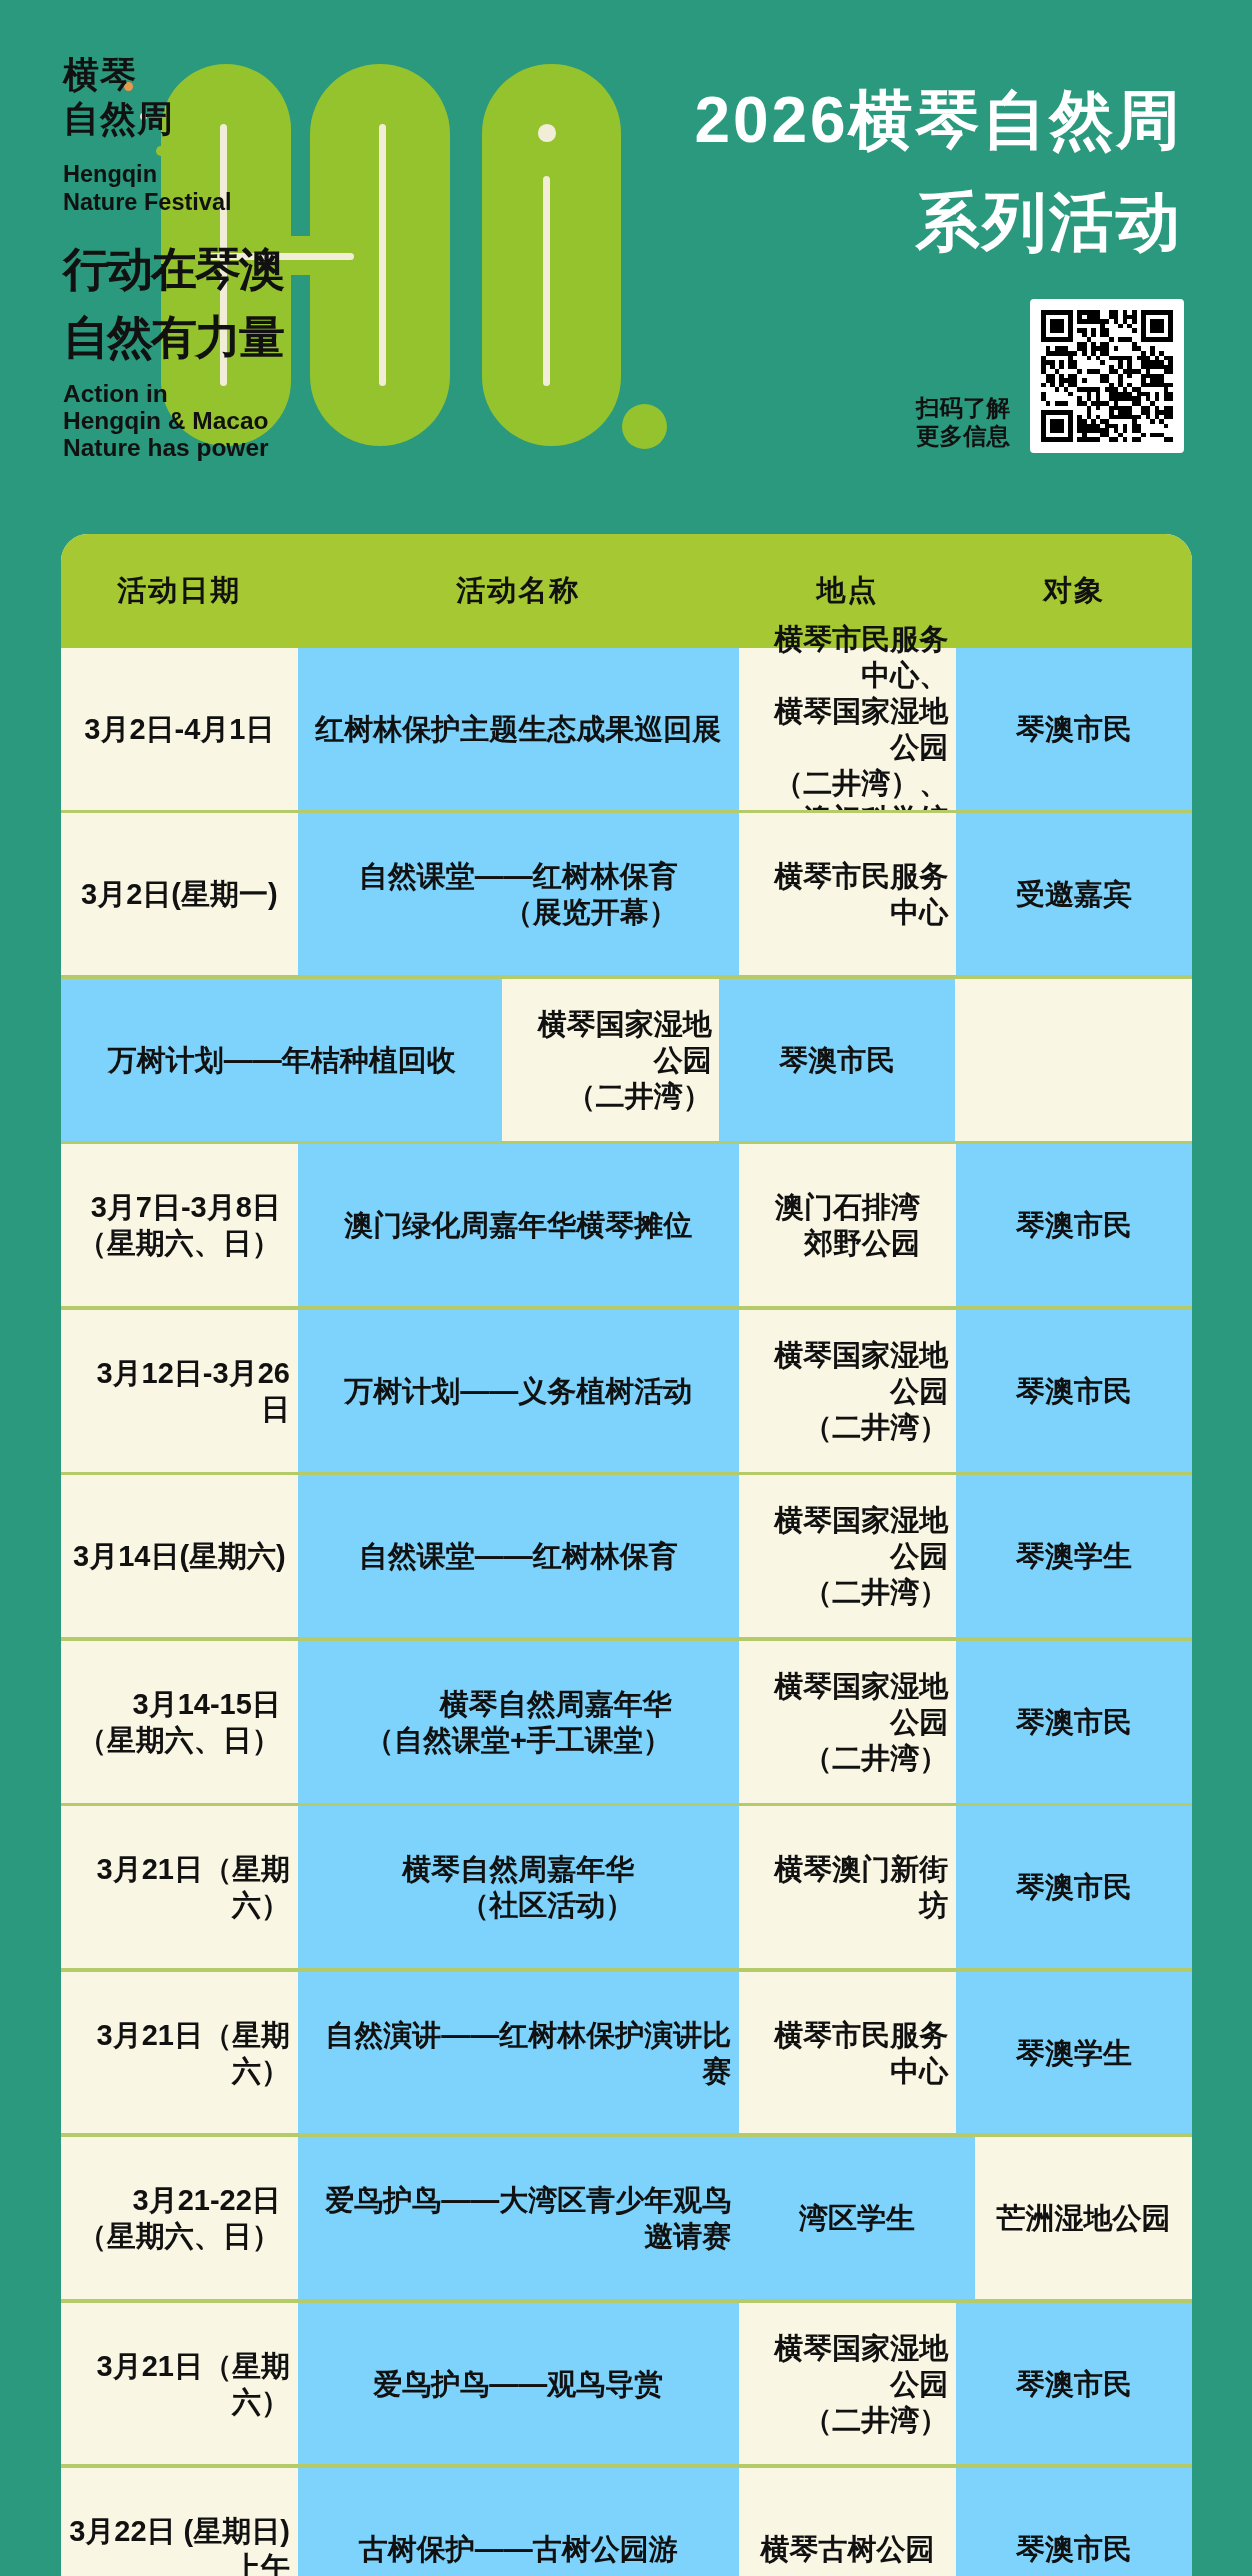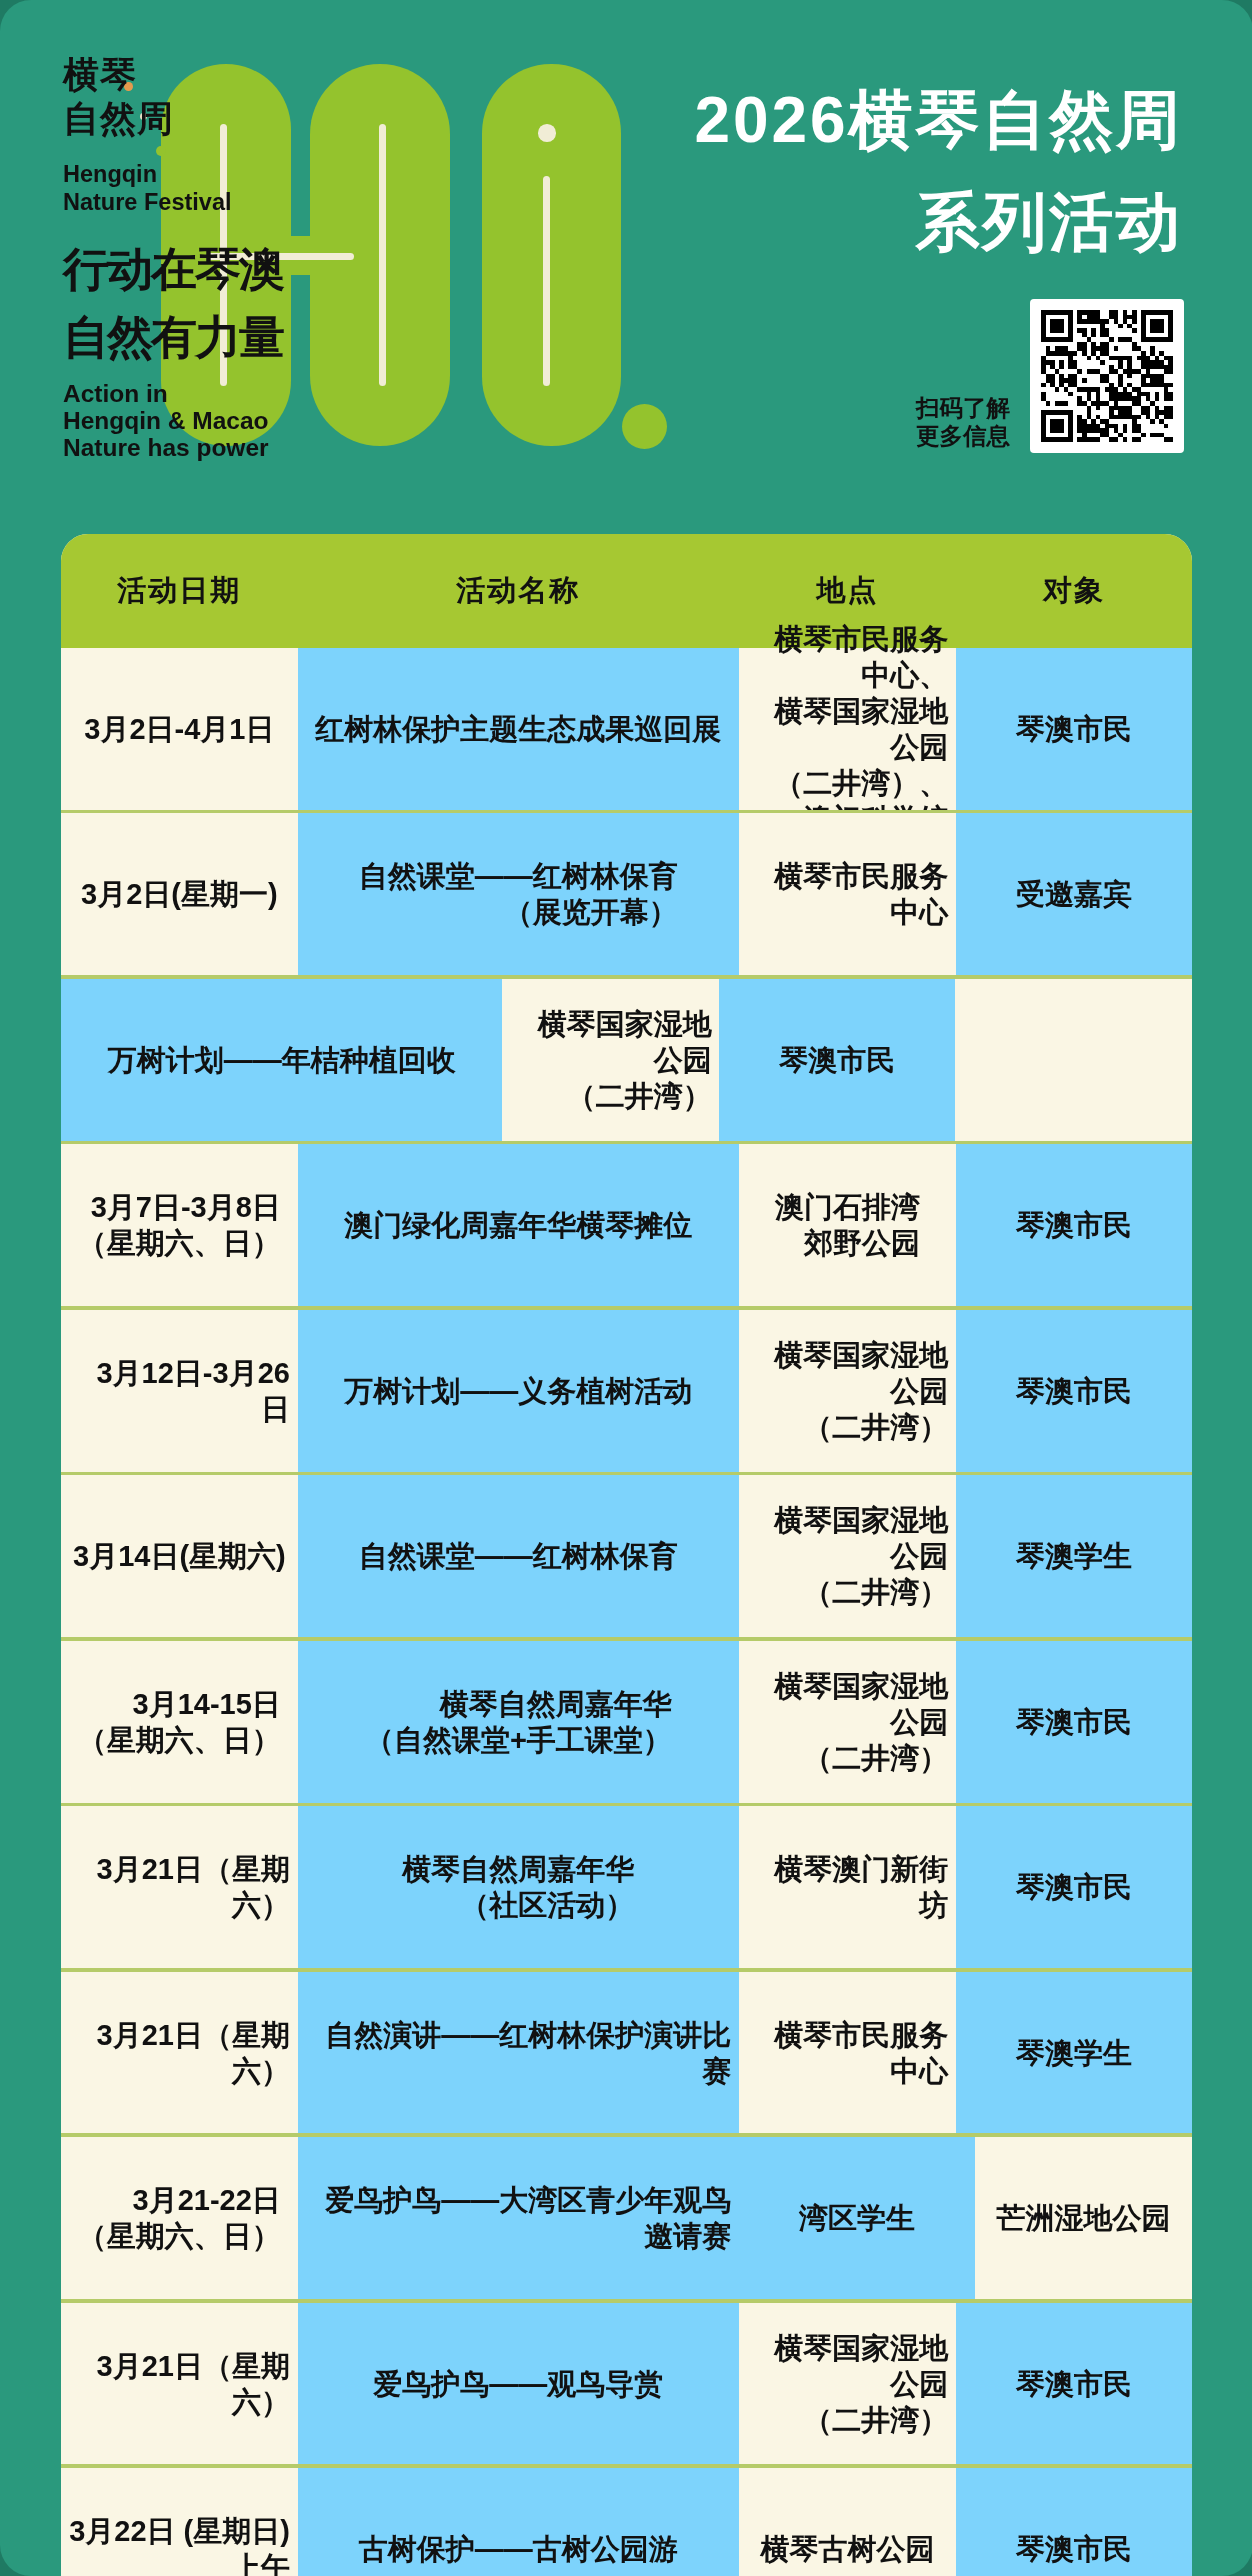--- a/index.html
+++ b/index.html
@@ -1,21 +1,20 @@
 <!DOCTYPE html>
 <html><head>
 <meta charset="utf-8">
 <style>
   html,body{margin:0;padding:0;background:#1f7a63;}
   .page{
     position:relative;width:1253px;height:2576px;overflow:hidden;
     background:#2a997d;
     font-family:"Liberation Sans","DejaVu Sans",sans-serif;
     color:#111;
-    border-radius:31px;
   }
   
   .logo-art{position:absolute;left:0;top:0;width:1253px;height:509px;}
   .pill{position:absolute;background:#94c32d;}
   .pill-a{left:161px;top:64px;width:130px;height:382px;border-radius:66px;}
   .pill-b{left:310px;top:64px;width:140px;height:382px;border-radius:70px;}
   .pill-c{left:482px;top:64px;width:139px;height:382px;border-radius:69px;}
   .bridge{position:absolute;left:286px;top:236px;width:61px;height:39px;background:#94c32d;}
   .cream-line{position:absolute;width:6.9px;background:#f1edd6;border-radius:3.9px;}
   .line-a{left:220px;top:124px;height:262px;}

